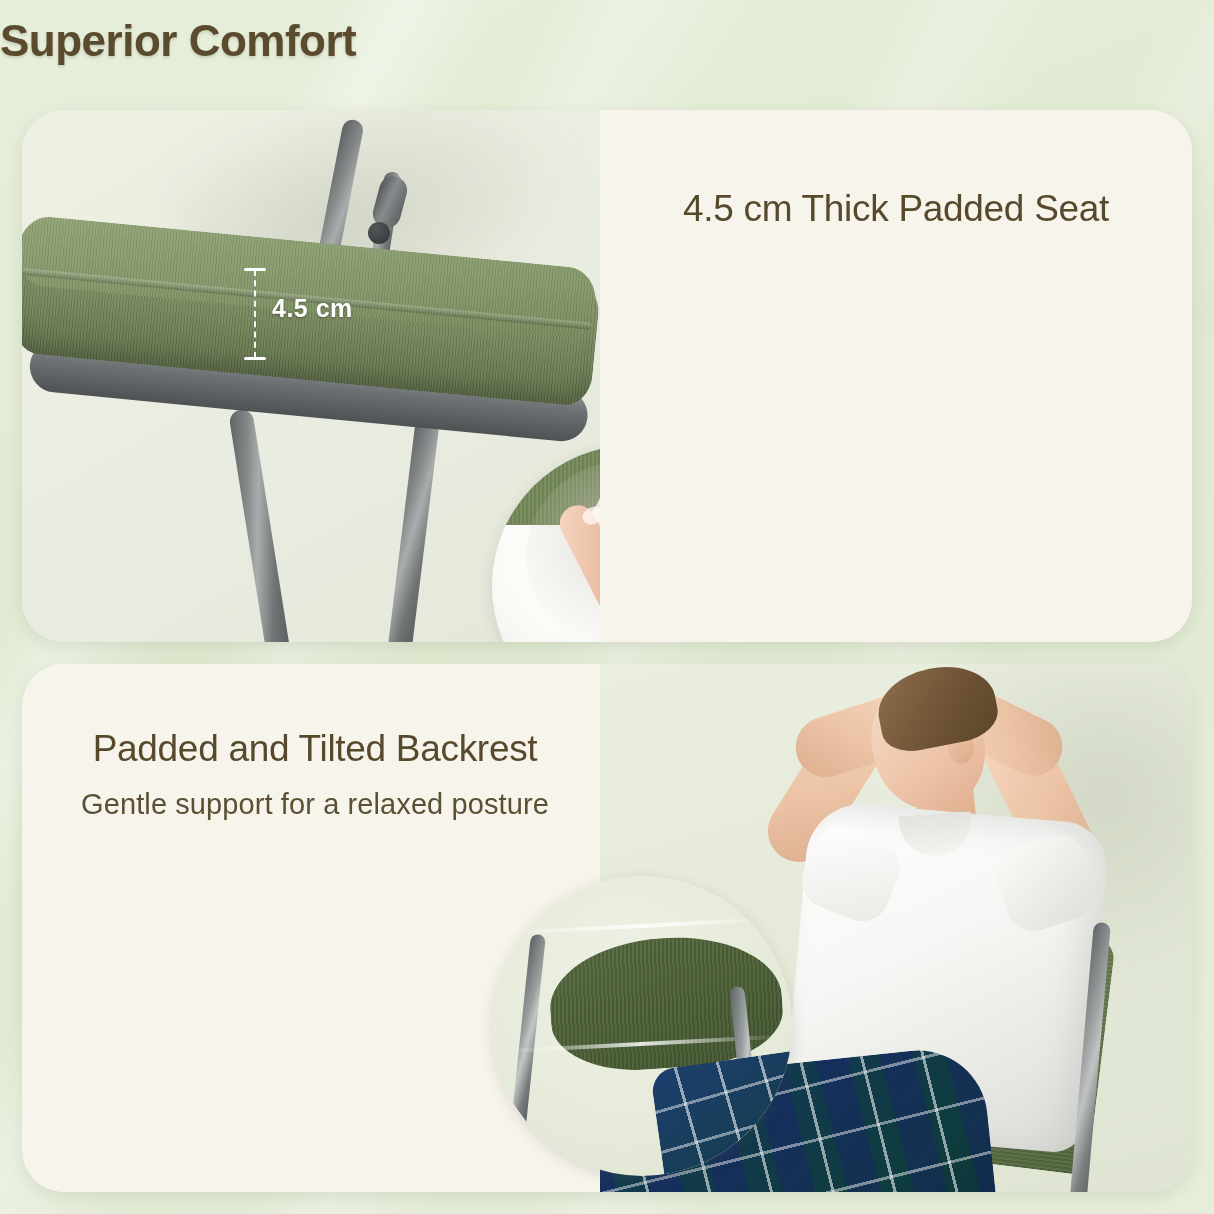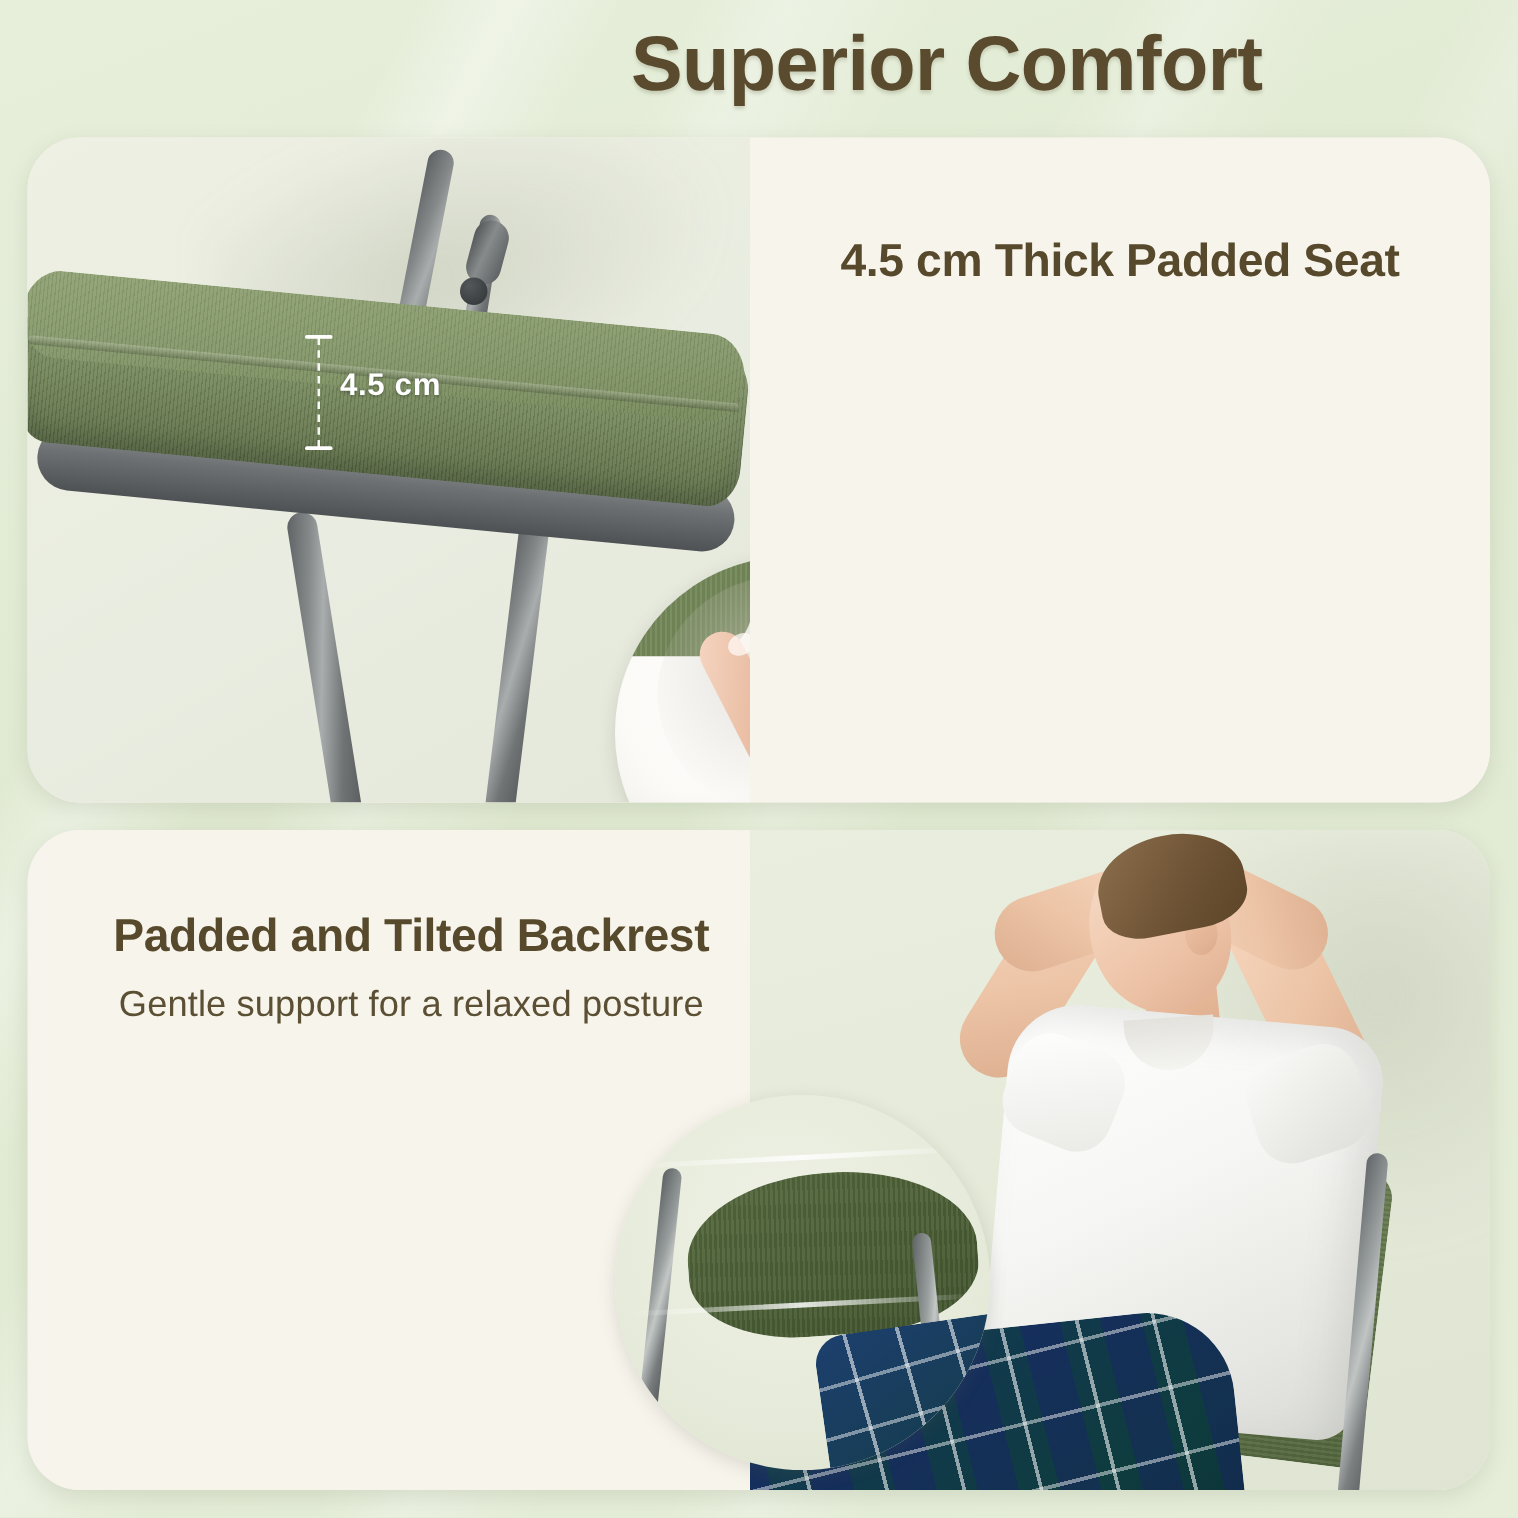--- a/index.html
+++ b/index.html
@@ -18,22 +18,22 @@
       linear-gradient(118deg, rgba(255,255,255,0.00) 18%, rgba(255,255,255,0.38) 22%, rgba(255,255,255,0.00) 27%),
       linear-gradient(118deg, rgba(255,255,255,0.00) 30%, rgba(255,255,255,0.30) 34%, rgba(255,255,255,0.00) 41%),
       linear-gradient(118deg, rgba(255,255,255,0.00) 48%, rgba(255,255,255,0.26) 52%, rgba(255,255,255,0.00) 58%),
       linear-gradient(118deg, rgba(255,255,255,0.00) 63%, rgba(255,255,255,0.22) 67%, rgba(255,255,255,0.00) 72%),
       linear-gradient(160deg, #e7efdb 0%, #dfe9d0 45%, #e6eeda 100%);
   }
 
   
   .title {
     position:absolute; top:16px; left:0; width:1010px;
-    text-align:right;
-    font-size:62px; font-weight:bold; letter-spacing:-0.5px;
+    text-align:left;
+    font-size:44px; font-weight:bold; letter-spacing:-0.5px;
     color:#5a4a2e;
     text-shadow: 0 2px 3px rgba(120,120,90,0.28);
     z-index:5;
   }
 
   
   .card {
     position:absolute;
     border-radius:42px;
     overflow:hidden;
@@ -44,25 +44,25 @@
   #card-2 { left:22px; top:664px;  width:1170px; height:528px; }
 
   
   .half { position:absolute; top:0; height:100%; overflow:hidden; }
   .half-photo { background:#eaeee0; }
   .half-text  { background:#f7f4ec; display:flex; flex-direction:column;
                 align-items:center; justify-content:flex-start; }
 
   #card-1 .half-photo { left:0;     width:578px; }
   #card-1 .half-text  { left:578px; width:592px; padding-top:78px; }
-  #card-2 .half-text  { left:18px;     width:578px; padding-top:64px; }
+  #card-2 .half-text  { left:4px;     width:578px; padding-top:64px; }
   #card-2 .half-photo { left:578px; width:592px; }
 
   .feature-title {
-    font-size:37px; font-weight:bold; color:#57492c;
+    font-size:37px; font-weight:normal; color:#57492c;
     letter-spacing:-0.3px; white-space:nowrap;
   }
   .feature-sub {
     margin-top:18px;
     font-size:29px; font-weight:normal; color:#5c5034;
     letter-spacing:0.1px; white-space:nowrap;
   }
 
   
   .photo1 { position:absolute; inset:0;

